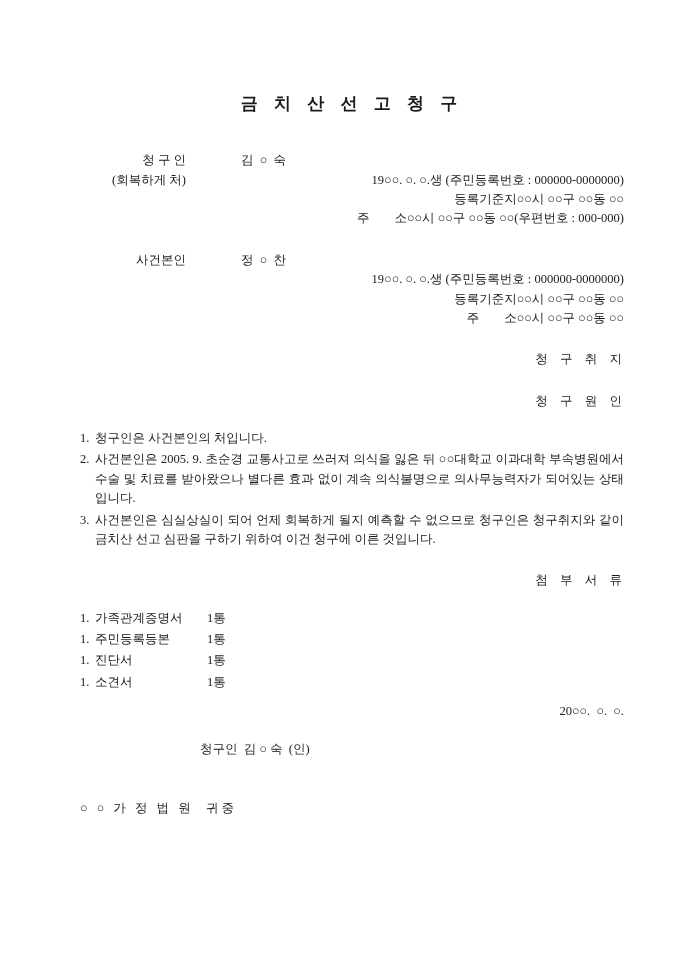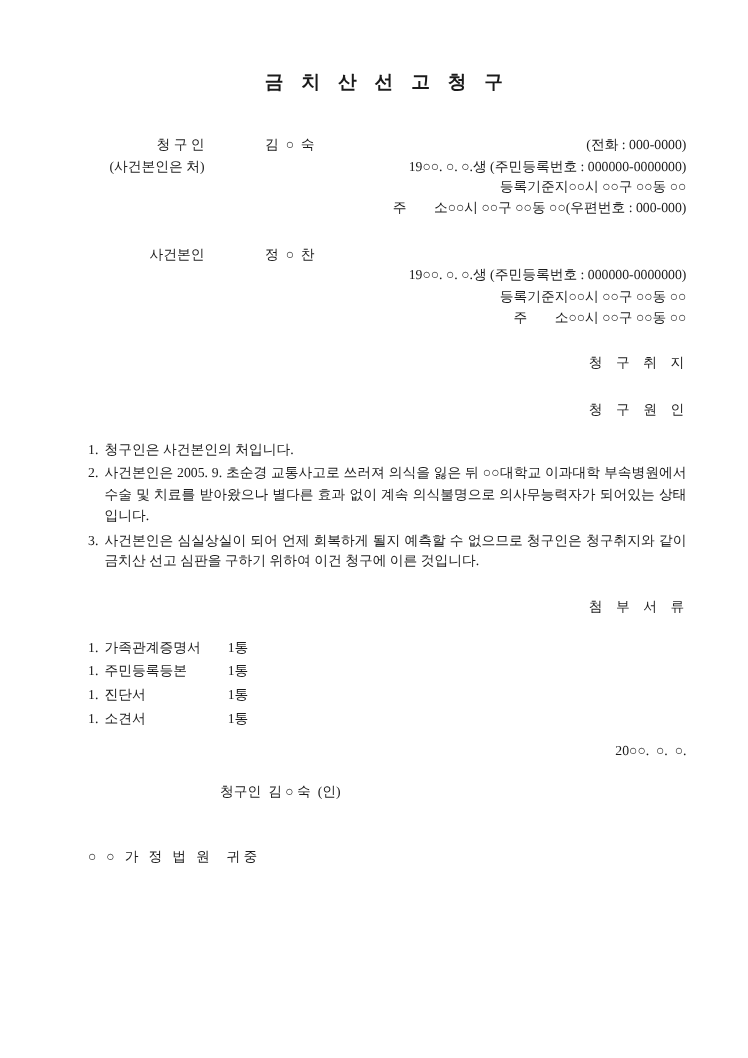--- a/index.html
+++ b/index.html
@@ -6,21 +6,21 @@
   html, body { background: #e8e8e8; }
   .page {
     width: 680px;
     height: 962px;
     margin: 0 auto;
     background: #ffffff;
     color: #1a1a1a;
     font-family: "Liberation Serif", "DejaVu Serif", serif;
     font-size: 12.5px;
     line-height: 1.55;
-    padding: 62px 56px 40px 80px;
+    padding: 91px 56px 40px 80px;
     position: relative;
     overflow: hidden;
   }
   .doc-title {
     text-align: center;
     font-weight: bold;
     font-size: 17px;
     letter-spacing: 6px;
     margin-bottom: 34px;
     white-space: pre;
@@ -59,24 +59,23 @@
 <body>
 
 <div class="page">
 
   <div class="doc-title">금 치 산 선 고 청 구</div>
 
   <div class="party">
     <div class="party-row">
       <span class="col-label">청 구 인</span>
       <span class="col-name">김  ○  숙</span>
-      <span class="col-rest">(전화 : 000-0000)</span>
     </div>
     <div class="party-row">
-      <span class="col-label">(사건본인은 처)</span>
+      <span class="col-label">(회복하게 처)</span>
       <span class="col-rest">19○○. ○. ○.생 (주민등록번호 : 000000-0000000)</span>
     </div>
     <div class="party-row">
       <span class="col-label"></span>
       <span class="col-rest"><span class="field-label">등록기준지</span><span>○○시 ○○구 ○○동 ○○</span></span>
     </div>
     <div class="party-row">
       <span class="col-label"></span>
       <span class="col-rest"><span class="field-label">주        소</span><span>○○시 ○○구 ○○동 ○○(우편번호 : 000-000)</span></span>
     </div>

